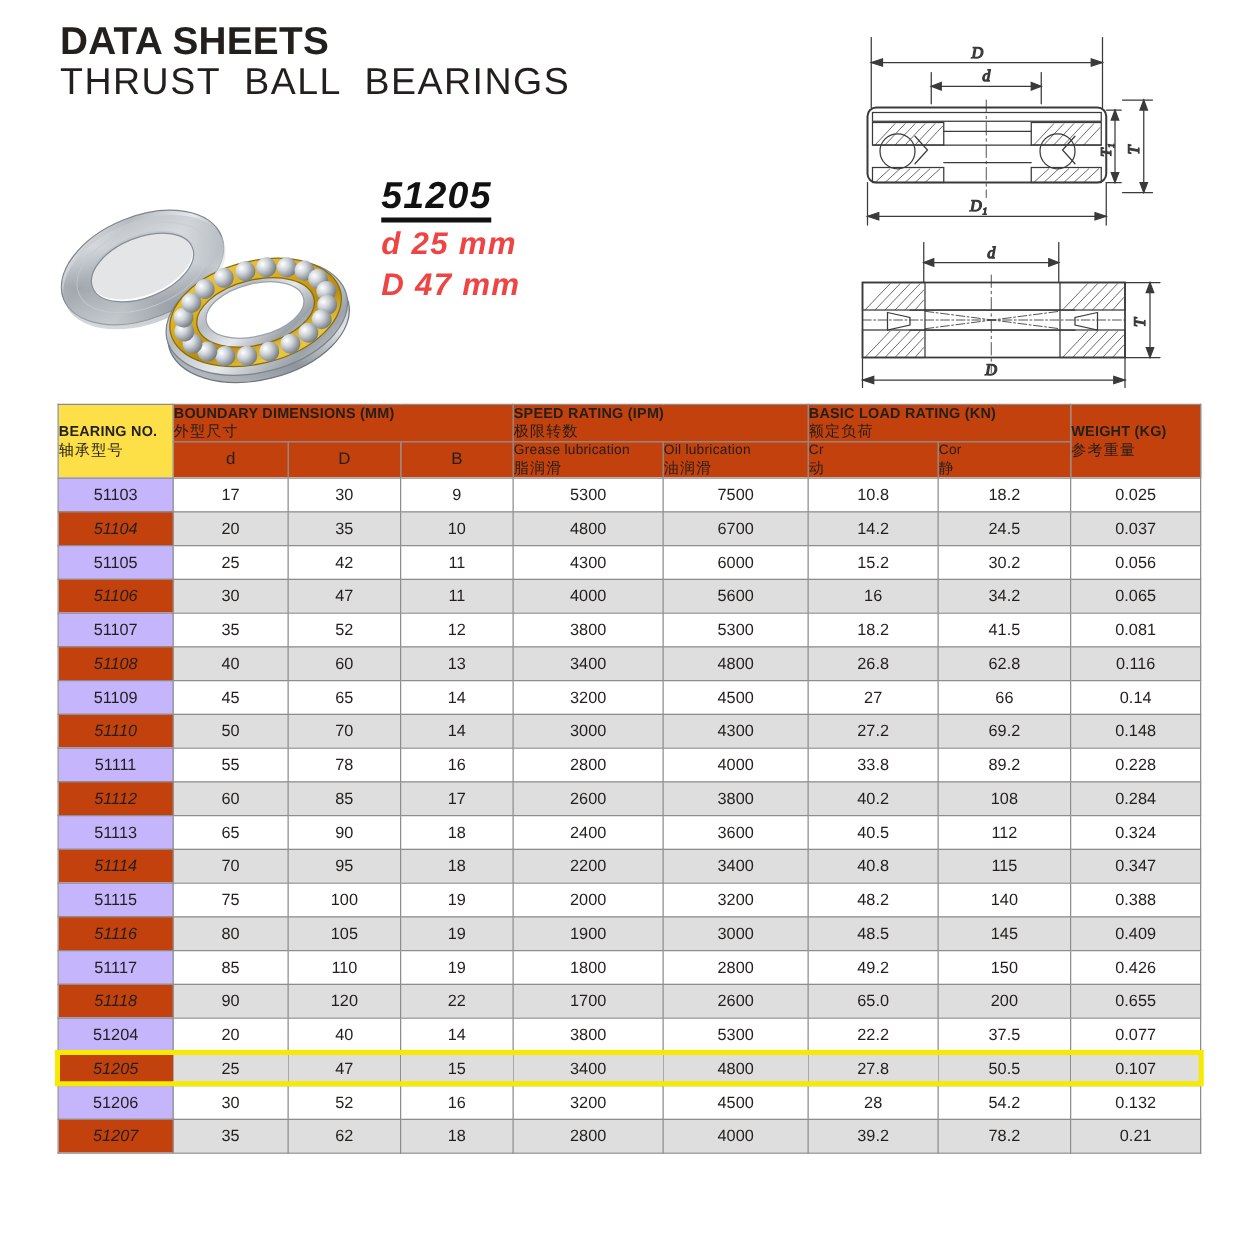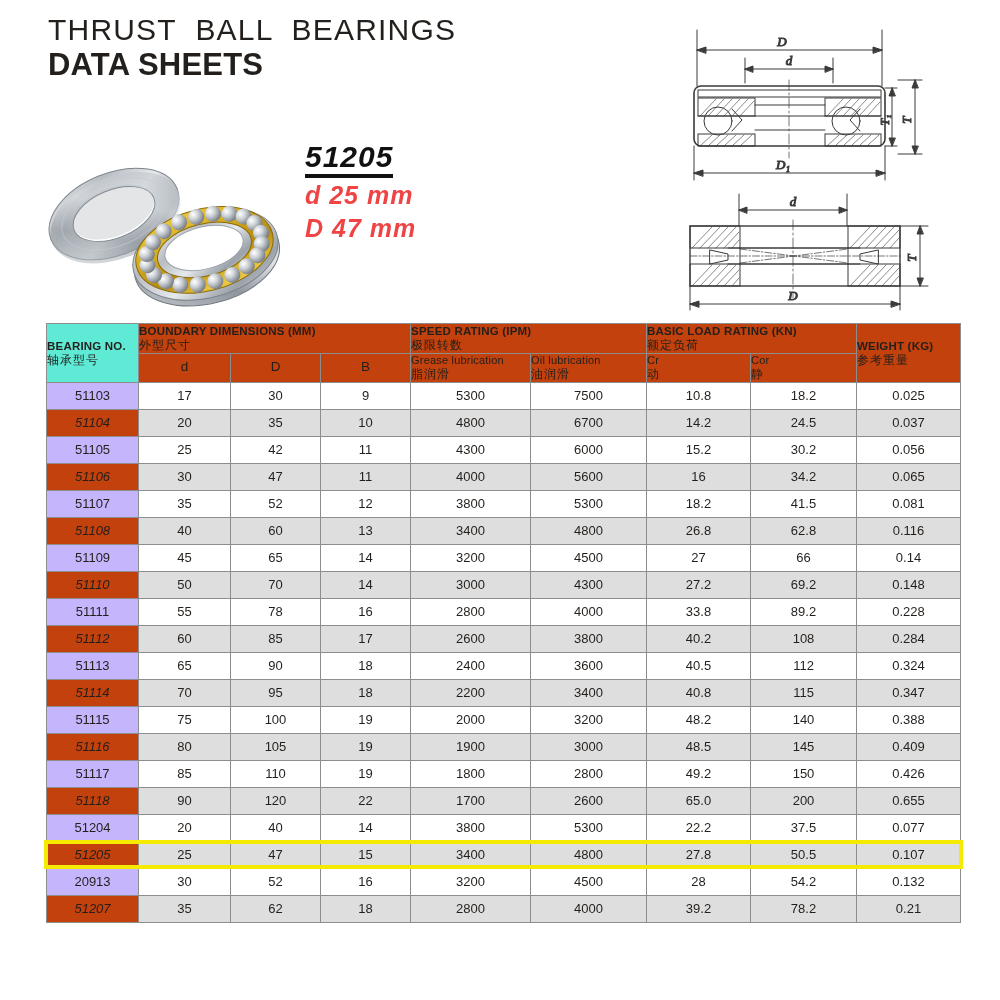--- a/index.html
+++ b/index.html
@@ -129,21 +129,21 @@
     padding: 6px 7px 7px 7px;
   }
   .hdr.sub .en { font-weight: 400; font-size: 11px; }
   .hdr.axis {
     text-align: center;
     font-size: 13.5px;
     font-weight: 400;
     vertical-align: bottom;
     padding-bottom: 7px;
   }
-  .hdr.first { background: #5eead4; }
+  .hdr.first { background: #fde047; }
 
   
   #spec-table tbody td {
     height: 26px;
     text-align: center;
     font-size: 13px;
     background: #ffffff;
   }
   #spec-table tbody tr.alt td { background: #dedede; }
   #spec-table tbody td.c-model {
@@ -165,22 +165,22 @@
     border: 4px solid #f5ea00;
     box-sizing: border-box;
     pointer-events: none;
     z-index: 5;
   }
 </style>
 </head>
 <body>
 
 <div id="header-block">
+  <div id="title-line2">DATA SHEETS</div>
   <div id="title-line1">THRUST  BALL  BEARINGS</div>
-  <div id="title-line2">DATA SHEETS</div>
 </div>
 
 <div id="product-photo">
   <svg width="270" height="160" viewBox="0 0 270 160">
     <defs>
       <linearGradient id="steelA" x1="0" y1="0" x2="1" y2="1">
         <stop offset="0%" stop-color="#f2f3f5"></stop>
         <stop offset="28%" stop-color="#b7bcc2"></stop>
         <stop offset="55%" stop-color="#e6e9ec"></stop>
         <stop offset="80%" stop-color="#9ba2a9"></stop>
@@ -675,21 +675,21 @@
         <td>25</td>
         <td>47</td>
         <td>15</td>
         <td>3400</td>
         <td>4800</td>
         <td>27.8</td>
         <td>50.5</td>
         <td>0.107</td>
       </tr>
       <tr>
-        <td class="c-model">20913</td>
+        <td class="c-model">51206</td>
         <td>30</td>
         <td>52</td>
         <td>16</td>
         <td>3200</td>
         <td>4500</td>
         <td>28</td>
         <td>54.2</td>
         <td>0.132</td>
       </tr>
       <tr class="alt">

